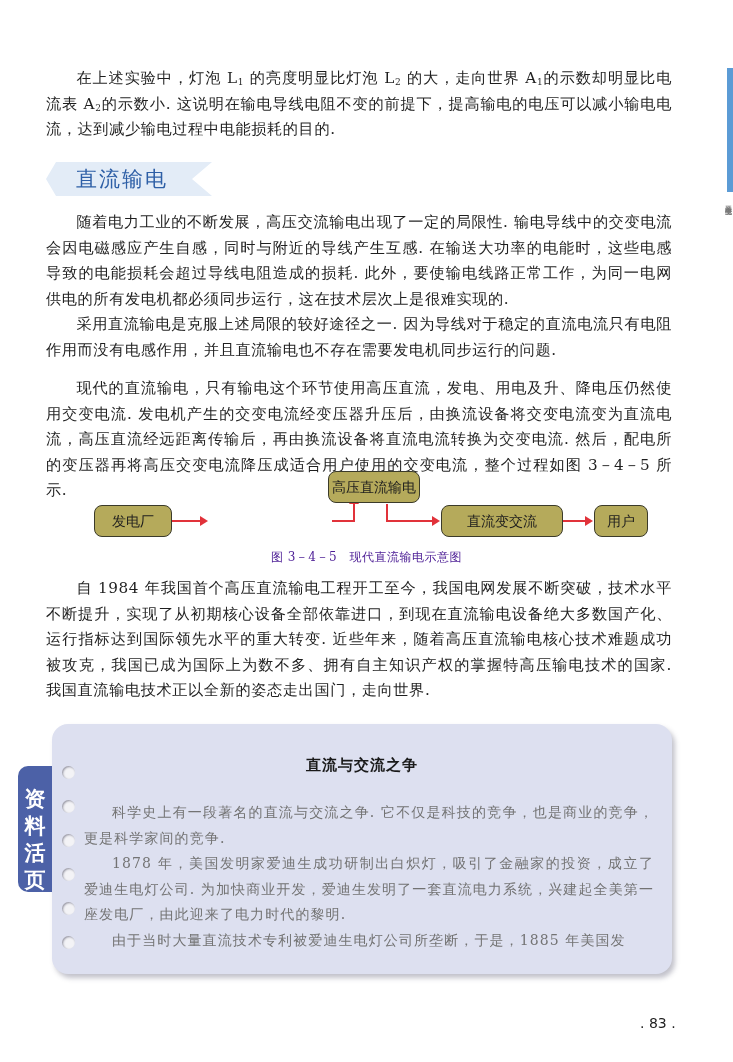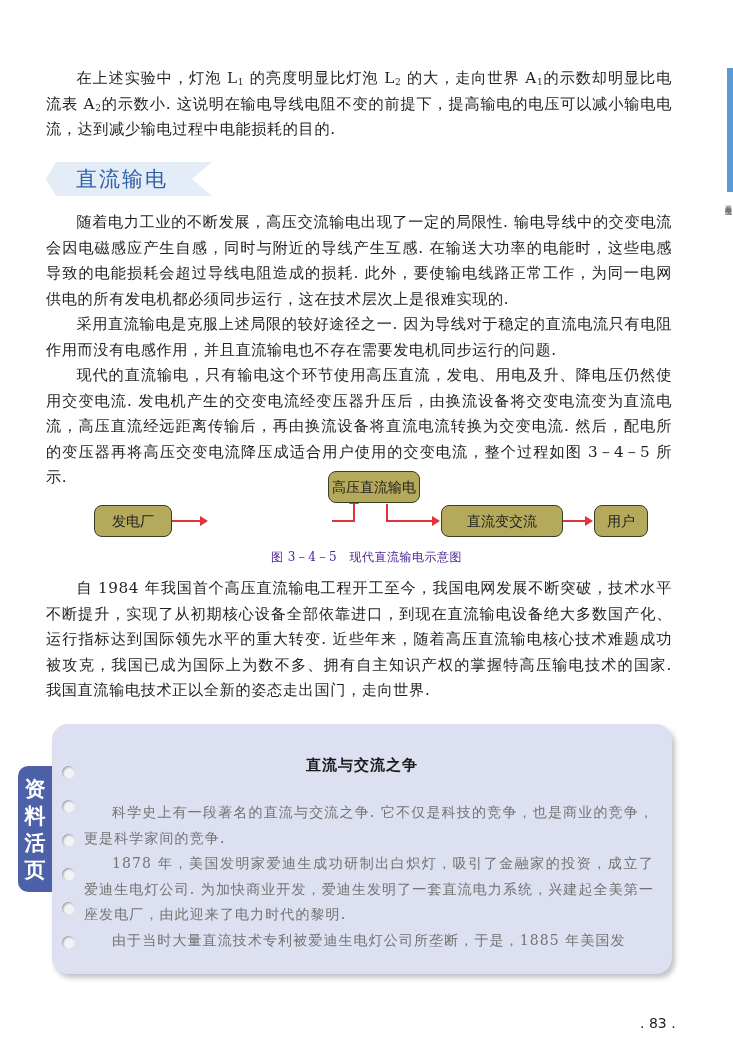--- a/index.html
+++ b/index.html
@@ -87,21 +87,21 @@
 <div class="side-bar"></div>
 <div class="side-text">第三章 交变电流</div>
 
 <p class="para indent" style="top:66px;"><span>在上述实验中，灯泡 L</span><sub>1</sub><span> 的亮度明显比灯泡 L</span><sub>2</sub><span> 的大，走向世界 A</span><sub>1</sub><span>的示数却明显比电流表 A</span><sub>2</sub><span>的示数小. 这说明在输电导线电阻不变的前提下，提高输电的电压可以减小输电电流，达到减少输电过程中电能损耗的目的.</span></p>
 
 <div class="section-ribbon"></div>
 <div class="section-title">直流输电</div>
 
 <p class="para indent" style="top:210px;">随着电力工业的不断发展，高压交流输电出现了一定的局限性. 输电导线中的交变电流会因电磁感应产生自感，同时与附近的导线产生互感. 在输送大功率的电能时，这些电感导致的电能损耗会超过导线电阻造成的损耗. 此外，要使输电线路正常工作，为同一电网供电的所有发电机都必须同步运行，这在技术层次上是很难实现的.</p>
 <p class="para indent" style="top:312px;">采用直流输电是克服上述局限的较好途径之一. 因为导线对于稳定的直流电流只有电阻作用而没有电感作用，并且直流输电也不存在需要发电机同步运行的问题.</p>
-<p class="para indent" style="top:363px;">现代的直流输电，只有输电这个环节使用高压直流，发电、用电及升、降电压仍然使用交变电流. 发电机产生的交变电流经变压器升压后，由换流设备将交变电流变为直流电流，高压直流经远距离传输后，再由换流设备将直流电流转换为交变电流. 然后，配电所的变压器再将高压交变电流降压成适合用户使用的交变电流，整个过程如图 3－4－5 所示.</p>
+<p class="para indent" style="top:376px;">现代的直流输电，只有输电这个环节使用高压直流，发电、用电及升、降电压仍然使用交变电流. 发电机产生的交变电流经变压器升压后，由换流设备将交变电流变为直流电流，高压直流经远距离传输后，再由换流设备将直流电流转换为交变电流. 然后，配电所的变压器再将高压交变电流降压成适合用户使用的交变电流，整个过程如图 3－4－5 所示.</p>
 
 <div class="diagram">
   <div class="dbox" style="left:14px; top:37px; width:76px;">发电厂</div>
   <div class="arrow" style="left:92px; top:52px; width:30px; height:2px;"></div>
   <div class="arrowhead" style="left:120px; top:48px; border-left:8px solid #e1323a; border-top:5px solid transparent; border-bottom:5px solid transparent;"></div>
 
   <div class="arrow" style="left:252px; top:52px; width:22px; height:2px;"></div>
   <div class="arrow" style="left:273px; top:36px; width:2px; height:18px;"></div>
   <div class="arrowhead" style="left:269px; top:28px; border-bottom:8px solid #e1323a; border-left:5px solid transparent; border-right:5px solid transparent;"></div>
 
@@ -116,21 +116,21 @@
 
   <div class="dbox" style="left:514px; top:37px; width:52px;">用户</div>
 </div>
 <div class="caption">图 3－4－5　现代直流输电示意图</div>
 
 <p class="para indent" style="top:576px;">自 1984 年我国首个高压直流输电工程开工至今，我国电网发展不断突破，技术水平不断提升，实现了从初期核心设备全部依靠进口，到现在直流输电设备绝大多数国产化、运行指标达到国际领先水平的重大转变. 近些年来，随着高压直流输电核心技术难题成功被攻克，我国已成为国际上为数不多、拥有自主知识产权的掌握特高压输电技术的国家. 我国直流输电技术正以全新的姿态走出国门，走向世界.</p>
 
 <div class="card"></div>
 <div class="tab"></div>
 <div class="tab-text">
-  <span style="display:block; width:1em; margin:4px auto; word-break:break-all;">资料活页</span>
+  <span style="display:block; width:1em; margin:14px auto; word-break:break-all;">资料活页</span>
 </div>
 <div class="hole" style="top:766px;"></div>
 <div class="hole" style="top:800px;"></div>
 <div class="hole" style="top:834px;"></div>
 <div class="hole" style="top:868px;"></div>
 <div class="hole" style="top:902px;"></div>
 <div class="hole" style="top:936px;"></div>
 
 <div class="card-title">直流与交流之争</div>
 <p class="card-para indent" style="top:800px;">科学史上有一段著名的直流与交流之争. 它不仅是科技的竞争，也是商业的竞争，更是科学家间的竞争.</p>

